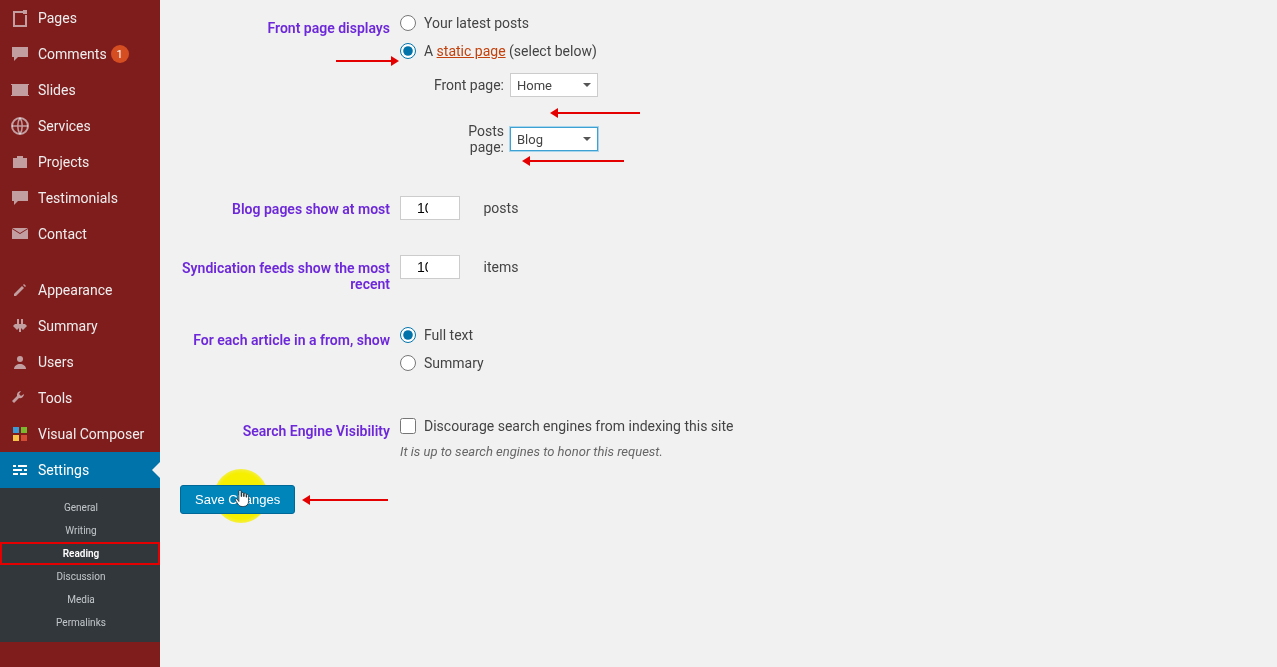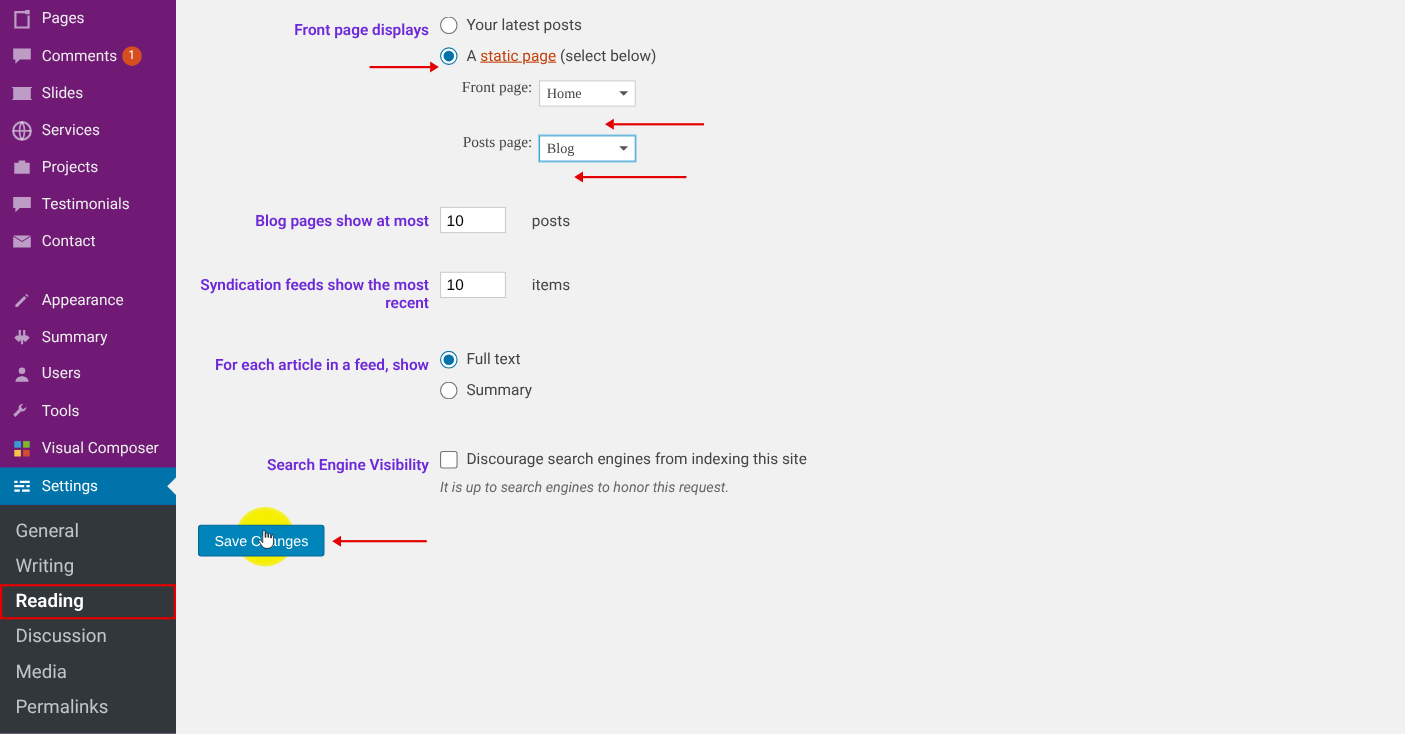--- a/index.html
+++ b/index.html
@@ -9,21 +9,21 @@
     color: #444;
     background: #f1f1f1;
     width: 1277px;
     height: 667px;
     overflow: hidden;
     display: flex;
   }
   
   .sidebar {
     width: 160px;
-    background: #701a75;
+    background: #7f1d1d;
     color: #eee;
     display: flex;
     flex-direction: column;
     flex-shrink: 0;
   }
   .menu-item {
     display: flex;
     align-items: center;
     padding: 0 10px;
     height: 36px;
@@ -68,22 +68,23 @@
     margin-left: 4px;
   }
   .menu-sep { height: 20px; }
   .submenu {
     background: #32373c;
     padding: 8px 0;
   }
   .submenu-item {
     padding: 6px 12px 6px 14px;
     color: rgba(240,245,250,.75);
-    font-size: 17px;
+    font-size: 10px;
     cursor: pointer;
+    text-align: center;
   }
   .submenu-item.highlight {
     color: #fff;
     font-weight: 600;
     outline: 2px solid #e40000;
     outline-offset: -2px;
   }
   
   .menu-icon svg { width: 20px; height: 20px; fill: currentColor; }
 
@@ -120,22 +121,22 @@
     margin-right: 8px;
     accent-color: #0073aa;
   }
   input[type=checkbox] {
     width: 16px; height: 16px;
     margin-right: 8px;
   }
   a.linklike { color: #c2410c; text-decoration: underline; margin-top: 15px; }
   .sub-row {
     display: flex;
-    margin: 14px 0 6px 12px;
-    font-family: Liberation Serif, serif;
+    align-items: center;
+    margin: 14px 0 6px 32px;
   }
   .sub-row label { width: 72px; text-align: right; margin-right: 6px; }
   .select-box {
     border: 1px solid #ccc;
     padding: 2px 6px;
     width: 88px;
     background: #fff;
     display: flex;
     align-items: center;
     justify-content: space-between;
@@ -145,21 +146,21 @@
   .select-box.focus { border: 1px solid #3ea1d4; box-shadow: 0 0 0 1px #a8d4ec; }
   .select-box .caret {
     width: 0; height: 0;
     border-left: 4px solid transparent;
     border-right: 4px solid transparent;
     border-top: 4px solid #555;
   }
   input.small-text {
     width: 60px;
     border: 1px solid #ccc;
-    padding: 3px 5px;
+    padding: 3px 16px;
     font-size: 14px;
   }
   .after-label { margin-left: 20px; }
   .description {
     font-style: italic;
     color: #666;
     margin-top: 10px;
     font-size: 13px;
   }
   .submit-row { margin-top: 6px; position: relative; }
@@ -392,21 +393,21 @@
       </td>
     </tr>
     <tr>
       <th scope="row">Syndication feeds show the most recent</th>
       <td>
         <input type="number" class="small-text" value="10" style="">
         <span class="after-label">items</span>
       </td>
     </tr>
     <tr>
-      <th scope="row">For each article in a feed, show</th>
+      <th scope="row">For each article in a from, show</th>
       <td>
         <fieldset>
           <div class="radio-row">
             <input type="radio" name="ff" checked="" style="">
             <span>Full text</span>
           </div>
           <div class="radio-row">
             <input type="radio" name="ff" style="">
             <span>Summary</span>
           </div>

